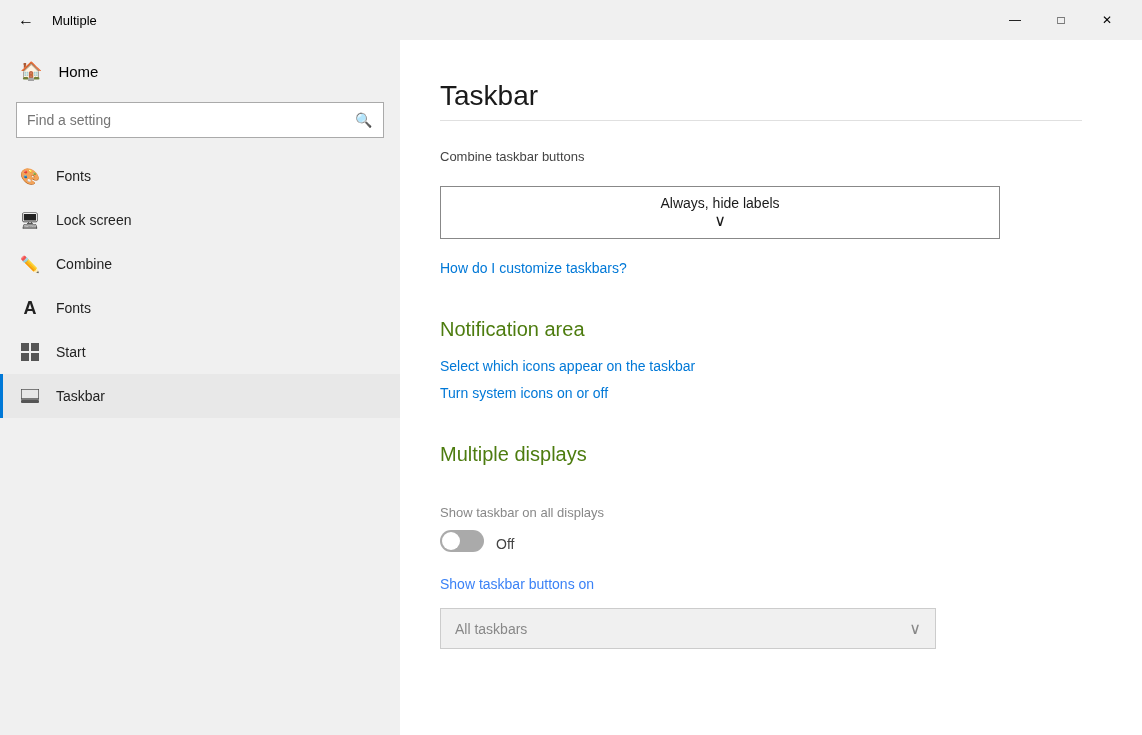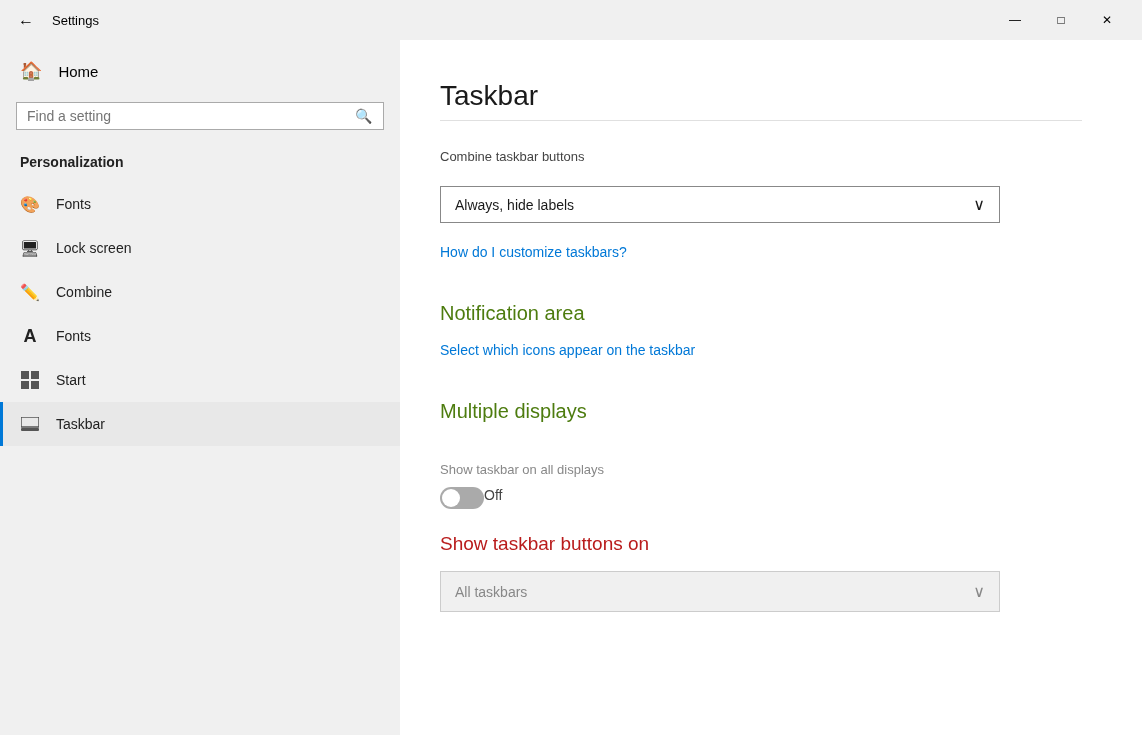--- a/index.html
+++ b/index.html
@@ -73,21 +73,21 @@
     }
     .sidebar-home-icon {
       font-size: 18px;
     }
     .search-box {
       margin: 8px 16px 16px 16px;
       display: flex;
       align-items: center;
       border: 1px solid #aaa;
       background: white;
-      height: 28px;
+      height: 36px;
       padding: 0 10px;
       gap: 8px;
     }
     .search-box input {
       border: none;
       outline: none;
       flex: 1;
       font-size: 14px;
       font-family: inherit;
       background: transparent;
@@ -154,20 +154,21 @@
       display: flex;
       align-items: center;
       justify-content: space-between;
       border: 1px solid #888;
       padding: 8px 14px;
       width: 560px;
       cursor: pointer;
       background: white;
       font-size: 14px;
       color: #1a1a1a;
+      flex-direction: column;
     }
     .link-blue {
       color: #0078d7;
       font-size: 14px;
       cursor: pointer;
       text-decoration: none;
       display: inline-block;
       margin-bottom: 10px;
       text-align: center;
     }
@@ -182,21 +183,22 @@
       margin-top: 16px;
     }
     .toggle-label {
       font-size: 13px;
       color: #888;
       margin-bottom: 10px;
       margin-top: 39px;
     }
     .toggle-wrapper {
       display: flex;
-      align-items: flex-start;
+      align-items: flex-end;
+      gap: 12px;
     }
     .toggle {
       width: 44px;
       height: 22px;
       border-radius: 11px;
       background: #aaa;
       position: relative;
       cursor: pointer;
       flex-shrink: 0;
     }
@@ -213,63 +215,62 @@
     .toggle-text {
       font-size: 14px;
       color: #444;
     }
     .dropdown-gray {
       display: flex;
       align-items: center;
       justify-content: space-between;
       border: 1px solid #ccc;
       padding: 10px 14px;
-      width: 560px;
+      width: 496px;
       cursor: pointer;
       background: #f0f0f0;
       font-size: 14px;
       color: #888;
       margin-top: 16px;
     }
     .show-label {
-      font-size: 19px;
-      color: #b91c1c;
+      font-size: 14px;
+      color: #3b82f6;
       margin-top: 24px;
       margin-bottom: 8px;
     }
   </style>
 </head>
 <body>
 
 <div class="title-bar">
   <div class="title-bar-back">
     <span>←</span>
   </div>
-  <span class="title-bar-title">Settings</span>
+  <span class="title-bar-title">Multiple</span>
   <div class="title-bar-controls">
     <div class="title-btn">—</div>
     <div class="title-btn">□</div>
     <div class="title-btn close">✕</div>
   </div>
 </div>
 
 <div class="app-body">
 
   <div class="sidebar">
     <div class="sidebar-home">
       <span class="sidebar-home-icon">🏠</span>
       <span>Home</span>
     </div>
 
     <div class="search-box">
       <input type="text" placeholder="Find a setting" style="">
       <span class="search-icon">🔍</span>
     </div>
 
-    <div class="sidebar-section-title">Personalization</div>
 
     <div class="sidebar-nav-item">
       <span class="nav-icon">🎨</span>
       <span>Fonts</span>
     </div>
     <div class="sidebar-nav-item">
       <span class="nav-icon">🖥</span>
       <span>Lock screen</span>
     </div>
     <div class="sidebar-nav-item">
@@ -315,20 +316,23 @@
       </div>
     </div>
 
     <a class="link-blue">How do I customize taskbars?</a>
 
     <div class="section-heading">Notification area</div>
 
     <div>
       <a class="link-blue">Select which icons appear on the taskbar</a>
     </div>
+    <div>
+      <a class="link-blue">Turn system icons on or off</a>
+    </div>
 
     <div class="section-heading">Multiple displays</div>
 
     <div class="toggle-row">
       <div class="toggle-label">Show taskbar on all displays</div>
       <div class="toggle-wrapper">
         <div class="toggle">
           <div class="toggle-knob"></div>
         </div>
         <span class="toggle-text">Off</span>

